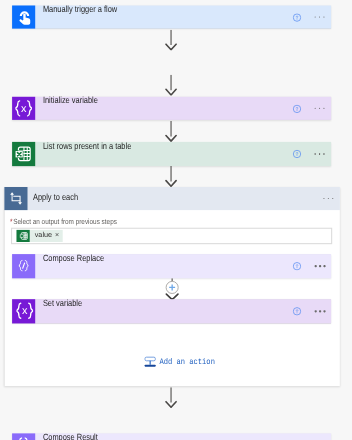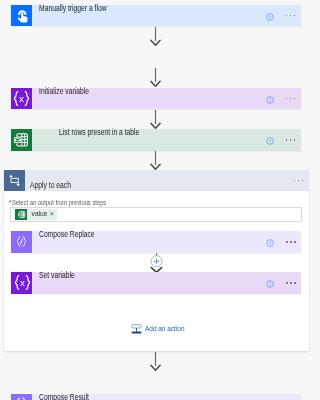--- a/index.html
+++ b/index.html
@@ -22,41 +22,41 @@
   .dots{display:flex;gap:2.45px;align-items:center;margin-right:5.2px;}
   .dots i{width:1.5px;height:1.5px;border-radius:50%;background:#6b6b6b;display:block;}
 
   
   .conn{position:absolute;left:150px;width:11px;}
   .conn svg{display:block;}
 
   
   .loop{position:absolute;left:4px;top:170px;width:305px;height:181px;background:#fff;
         box-shadow:0 0.6px 1.8px rgba(0,0,0,.13),0 0.1px 0.5px rgba(0,0,0,.11);}
-  .loop-head{position:relative;height:20.5px;background:#e3e8f1;display:flex;align-items:flex-end;}
+  .loop-head{position:relative;height:20.5px;background:#e3e8f1;display:flex;align-items:center;}
   .loop-ico{width:21px;height:20.5px;background:#486a94;}
   .loop-head .card-title{margin-left:5.4px;}
   .loop-head .dots{margin-right:5.8px;}
   .loop-body{position:relative;height:160.5px;}
   .field-label{position:absolute;left:5.4px;top:8.2px;font-size:6.8px;color:#605e5c;white-space:nowrap;
                display:inline-block;transform:scaleX(0.855);transform-origin:0 50%;}
   .field-label .req{color:#a4262c;margin-right:0.8px;}
   .field-box{position:absolute;left:6px;top:16.9px;width:292px;height:14.6px;
              background:#fff;border:1px solid #dcdcdc;box-sizing:border-box;display:flex;align-items:center;}
   .token{display:flex;align-items:center;height:10.6px;background:#e3efe9;margin-left:4.4px;}
   .token-ico{width:11.6px;height:10.6px;background:#147a3e;display:flex;align-items:center;justify-content:center;flex:0 0 auto;}
   .token-ico svg{display:block;}
   .token-text{font-size:6.6px;color:#323130;margin:0 2.6px 0 4.6px;line-height:1;}
   .token-x{font-size:6.4px;color:#4c4c4c;margin-right:3.2px;line-height:1;}
 
   .card.inner{left:7px;width:290px;}
   .conn-plus{position:absolute;left:145.6px;top:62.1px;width:13px;}
   .conn-plus svg{display:block;}
 
-  .add-action{position:absolute;left:127px;top:132.8px;display:flex;align-items:center;}
+  .add-action{position:absolute;left:127px;top:132.8px;display:flex;align-items:flex-end;font-family:Liberation Mono, monospace;}
   .add-ico{display:flex;align-items:center;}
   .add-ico svg{display:block;}
   .add-text{font-size:7.6px;color:#1f5fbf;margin-left:2.8px;line-height:1;display:inline-block;transform:scaleX(0.85);transform-origin:0 50%;}
 </style>
 </head>
 <body>
 
 <div class="canvas">
 
   <div class="card" style="top:5px;background:#d9e8fc;">
@@ -126,21 +126,21 @@
     </span>
   </div>
 
   <div class="conn" style="top:109.9px;">
     <svg width="11" height="19" viewBox="0 0 11 19">
         <path d="M5.5 0 V14" stroke="#6b6967" stroke-width="1.2" fill="none"></path>
         <path d="M0.9 13.2 L5.5 18.3 L10.1 13.2" stroke="#4a4846" stroke-width="1.45" fill="none" stroke-linecap="round" stroke-linejoin="round"></path>
       </svg>
   </div>
 
-  <div class="card" style="top:129.4px;background:#d9e9e2;gap:20px;">
+  <div class="card" style="top:129.4px;background:#d9e9e2;">
     <span class="card-ico" style="background:#147a3e;">
       <svg width="17.8" height="17.8" viewBox="0 0 24 24" aria-hidden="true" style="margin-left:0.7px;margin-top:-0.9px;">
         <rect x="6.4" y="3.8" width="14.4" height="16.4" rx="2.4" fill="none" stroke="#fff" stroke-width="1.5"></rect>
         <path d="M13.2 4.0 V20.0 M17.2 4.0 V20.0" stroke="#fff" stroke-width="1.3"></path>
         <path d="M6.6 7.8 H20.6 M6.6 11.5 H20.6 M6.6 15.3 H20.6" stroke="#fff" stroke-width="1.3"></path>
         <rect x="2.2" y="7.8" width="10.2" height="9.2" rx="0.5" fill="#147a3e"></rect>
         <rect x="2.9" y="8.5" width="8.8" height="7.8" fill="#fff"></rect>
         <path d="M5.2 10.4 L9.6 14.4 M9.6 10.4 L5.2 14.4" stroke="#147a3e" stroke-width="1.9" stroke-linecap="round"></path>
       </svg>
     </span>

